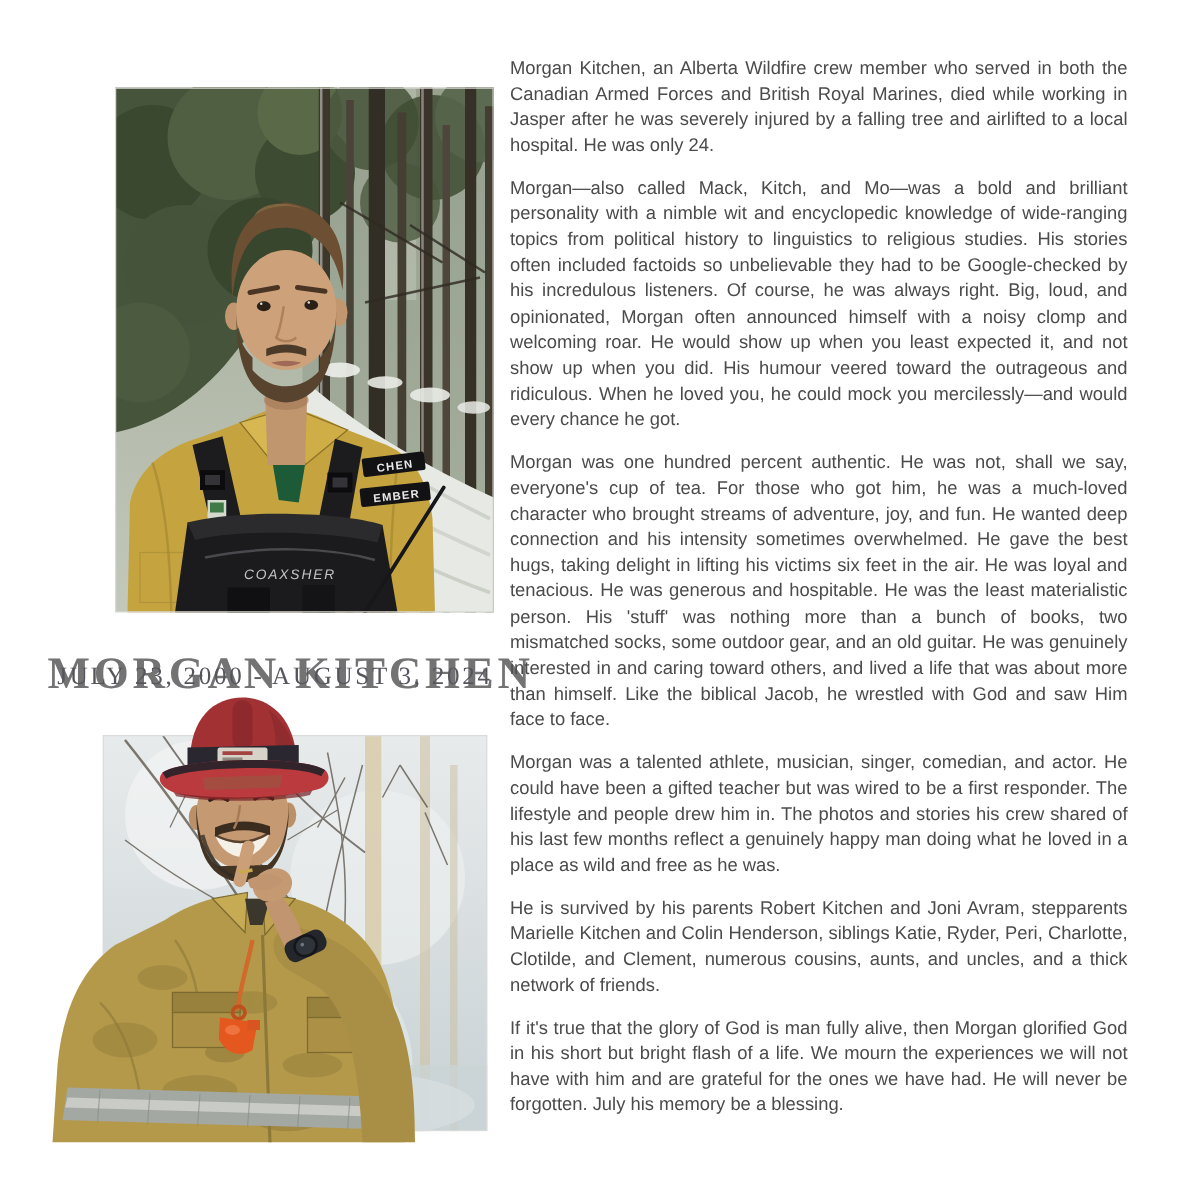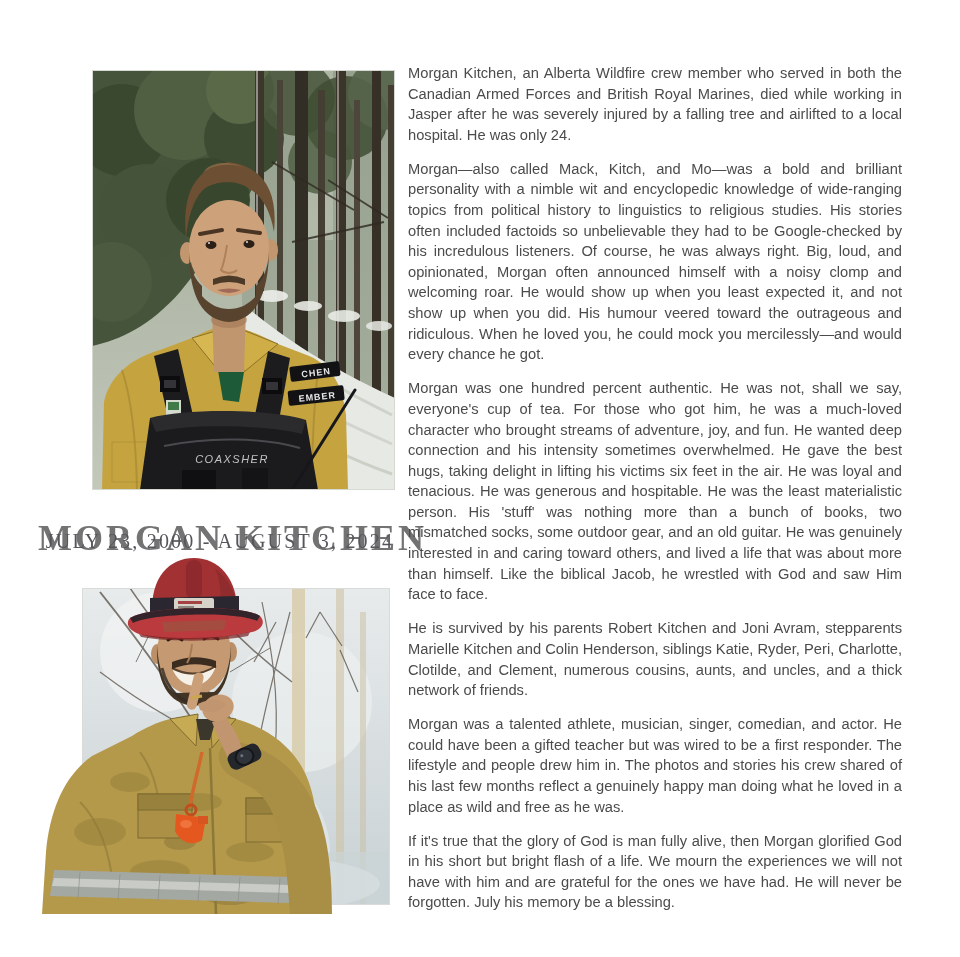--- a/index.html
+++ b/index.html
@@ -16,21 +16,21 @@
     position:absolute; left:38px; top:493px; width:364px;
     text-align:center; font-family:Liberation Serif, serif;
     font-size:36px; letter-spacing:3px; color:#737373; white-space:nowrap;
   }
   .dates {
     position:absolute; left:38px; top:530px; width:364px;
     text-align:center; font-family:Liberation Serif, serif;
     font-size:20px; letter-spacing:2.2px; color:#55565c; white-space:nowrap;
   }
   article.obit {
-    position:absolute; left:408px; top:63px; width:494px;
+    position:absolute; left:408px; top:45px; width:494px;
     color:#4b4b4b; font-size:14.7px; line-height:20.6px;
     text-align:justify; text-justify:inter-word;
   }
   article.obit p { margin:0 0 13.5px 0; }
   .svg-label { font-family:"Liberation Sans", sans-serif; }
 </style>
 </head>
 <body>
 
 <div class="page">
@@ -267,18 +267,18 @@
           <path d="M151,146 L162,144" stroke="#c9a84f" stroke-width="3"></path>
         </g>
       </g>
     </svg>
   </figure>
 
   <article class="obit">
     <p>Morgan Kitchen, an Alberta Wildfire crew member who served in both the Canadian Armed Forces and British Royal Marines, died while working in Jasper after he was severely injured by a falling tree and airlifted to a local hospital. He was only 24.</p>
     <p>Morgan—also called Mack, Kitch, and Mo—was a bold and brilliant personality with a nimble wit and encyclopedic knowledge of wide-ranging topics from political history to linguistics to religious studies. His stories often included factoids so unbelievable they had to be Google-checked by his incredulous listeners. Of course, he was always right. Big, loud, and opinionated, Morgan often announced himself with a noisy clomp and welcoming roar. He would show up when you least expected it, and not show up when you did. His humour veered toward the outrageous and ridiculous. When he loved you, he could mock you mercilessly—and would every chance he got.</p>
     <p>Morgan was one hundred percent authentic. He was not, shall we say, everyone's cup of tea. For those who got him, he was a much-loved character who brought streams of adventure, joy, and fun. He wanted deep connection and his intensity sometimes overwhelmed. He gave the best hugs, taking delight in lifting his victims six feet in the air. He was loyal and tenacious. He was generous and hospitable. He was the least materialistic person. His 'stuff' was nothing more than a bunch of books, two mismatched socks, some outdoor gear, and an old guitar. He was genuinely interested in and caring toward others, and lived a life that was about more than himself. Like the biblical Jacob, he wrestled with God and saw Him face to face.</p>
+    <p>Morgan was a talented athlete, musician, singer, comedian, and actor. He could have been a gifted teacher but was wired to be a first responder. The lifestyle and people drew him in. The photos and stories his crew shared of his last few months reflect a genuinely happy man doing what he loved in a place as wild and free as he was.</p>
     <p>He is survived by his parents Robert Kitchen and Joni Avram, stepparents Marielle Kitchen and Colin Henderson, siblings Katie, Ryder, Peri, Charlotte, Clotilde, and Clement, numerous cousins, aunts, and uncles, and a thick network of friends.</p>
-    <p>Morgan was a talented athlete, musician, singer, comedian, and actor. He could have been a gifted teacher but was wired to be a first responder. The lifestyle and people drew him in. The photos and stories his crew shared of his last few months reflect a genuinely happy man doing what he loved in a place as wild and free as he was.</p>
     <p>If it's true that the glory of God is man fully alive, then Morgan glorified God in his short but bright flash of a life. We mourn the experiences we will not have with him and are grateful for the ones we have had. He will never be forgotten. July his memory be a blessing.</p>
   </article>
 
 </div>
 
 </body></html>

